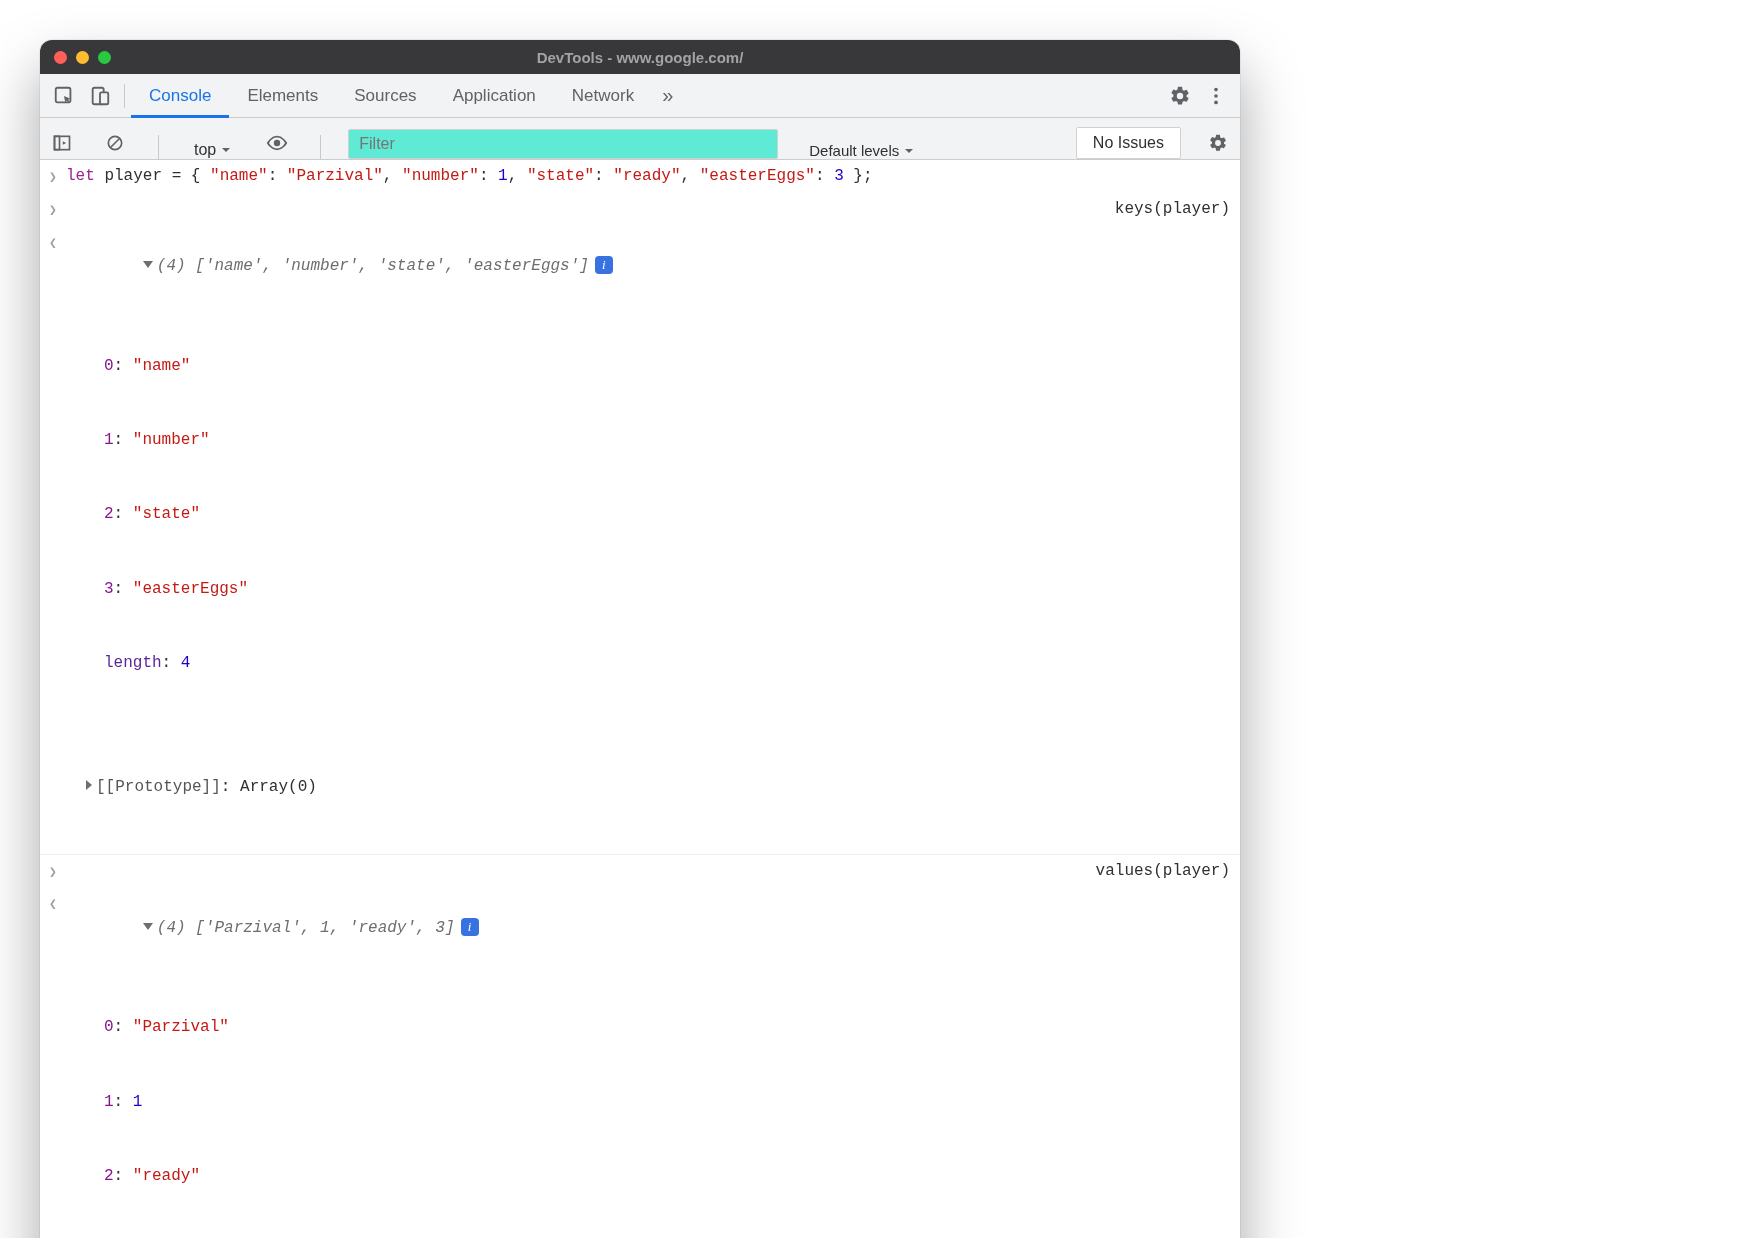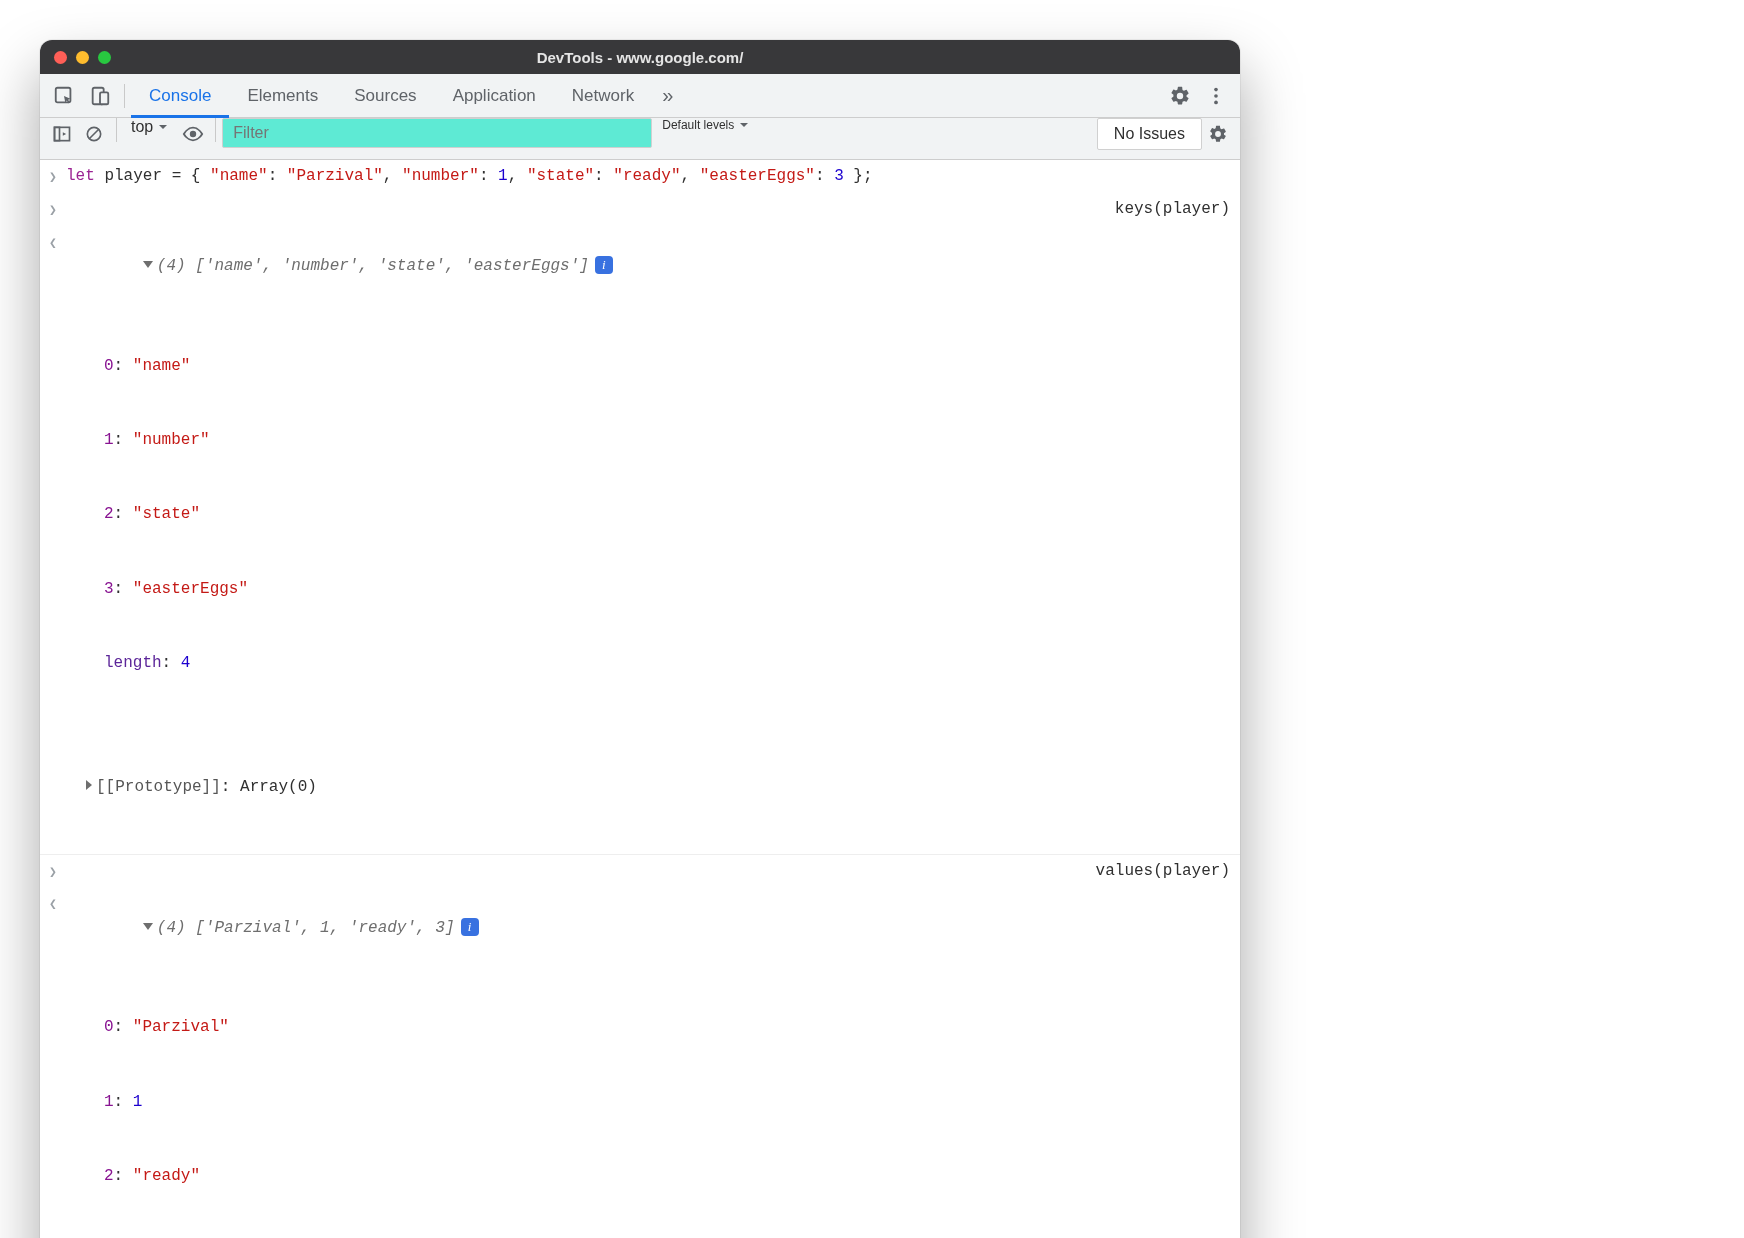--- a/index.html
+++ b/index.html
@@ -32,21 +32,21 @@
   .tl {
     width: 13px; height: 13px; border-radius: 50%;
   }
   .tl.red { background: #ff5f57; }
   .tl.yellow { background: #febc2e; }
   .tl.green { background: #28c840; }
   .titlebar-title {
     position: absolute;
     left: 0; right: 0;
     text-align: center;
-    color: #e5e5e5;
+    color: #a3a3a3;
     font-size: 15px;
     font-weight: 600;
     pointer-events: none;
   }
   
   .tabs-row {
     display: flex;
     align-items: center;
     height: 44px;
     background: #f1f3f4;
@@ -79,26 +79,26 @@
     cursor: pointer;
   }
   .tab.active {
     color: #1a73e8;
     box-shadow: inset 0 -3px 0 #1a73e8;
   }
   .spacer { flex: 1; }
   
   .toolbar-row {
     display: flex;
-    align-items: flex-start;
+    align-items: flex-end;
     height: 42px;
     background: #f1f3f4;
     border-bottom: 1px solid #cdcdcd;
     padding: 0 6px;
-    gap: 0;
+    gap: 21px;
   }
   .tbtn {
     width: 32px; height: 32px;
     display: flex; align-items: center; justify-content: center;
     color: #5f6368;
   }
   .context-sel {
     display: flex; align-items: center;
     padding: 0 8px;
     font-size: 16px;
@@ -112,21 +112,21 @@
     border: 1px solid #d0d0d0;
     border-radius: 2px;
     padding: 0 10px;
     font-size: 16px;
     color: #333;
   }
   .filter-input::placeholder { color: #757575; }
   .levels-sel {
     display: flex; align-items: center;
     padding: 0 10px;
-    font-size: 12px;
+    font-size: 15px;
     color: #303030;
     gap: 4px;
   }
   .issues-btn {
     height: 32px;
     padding: 0 16px;
     background: #fff;
     border: 1px solid #d0d0d0;
     border-radius: 2px;
     font-size: 16px;

